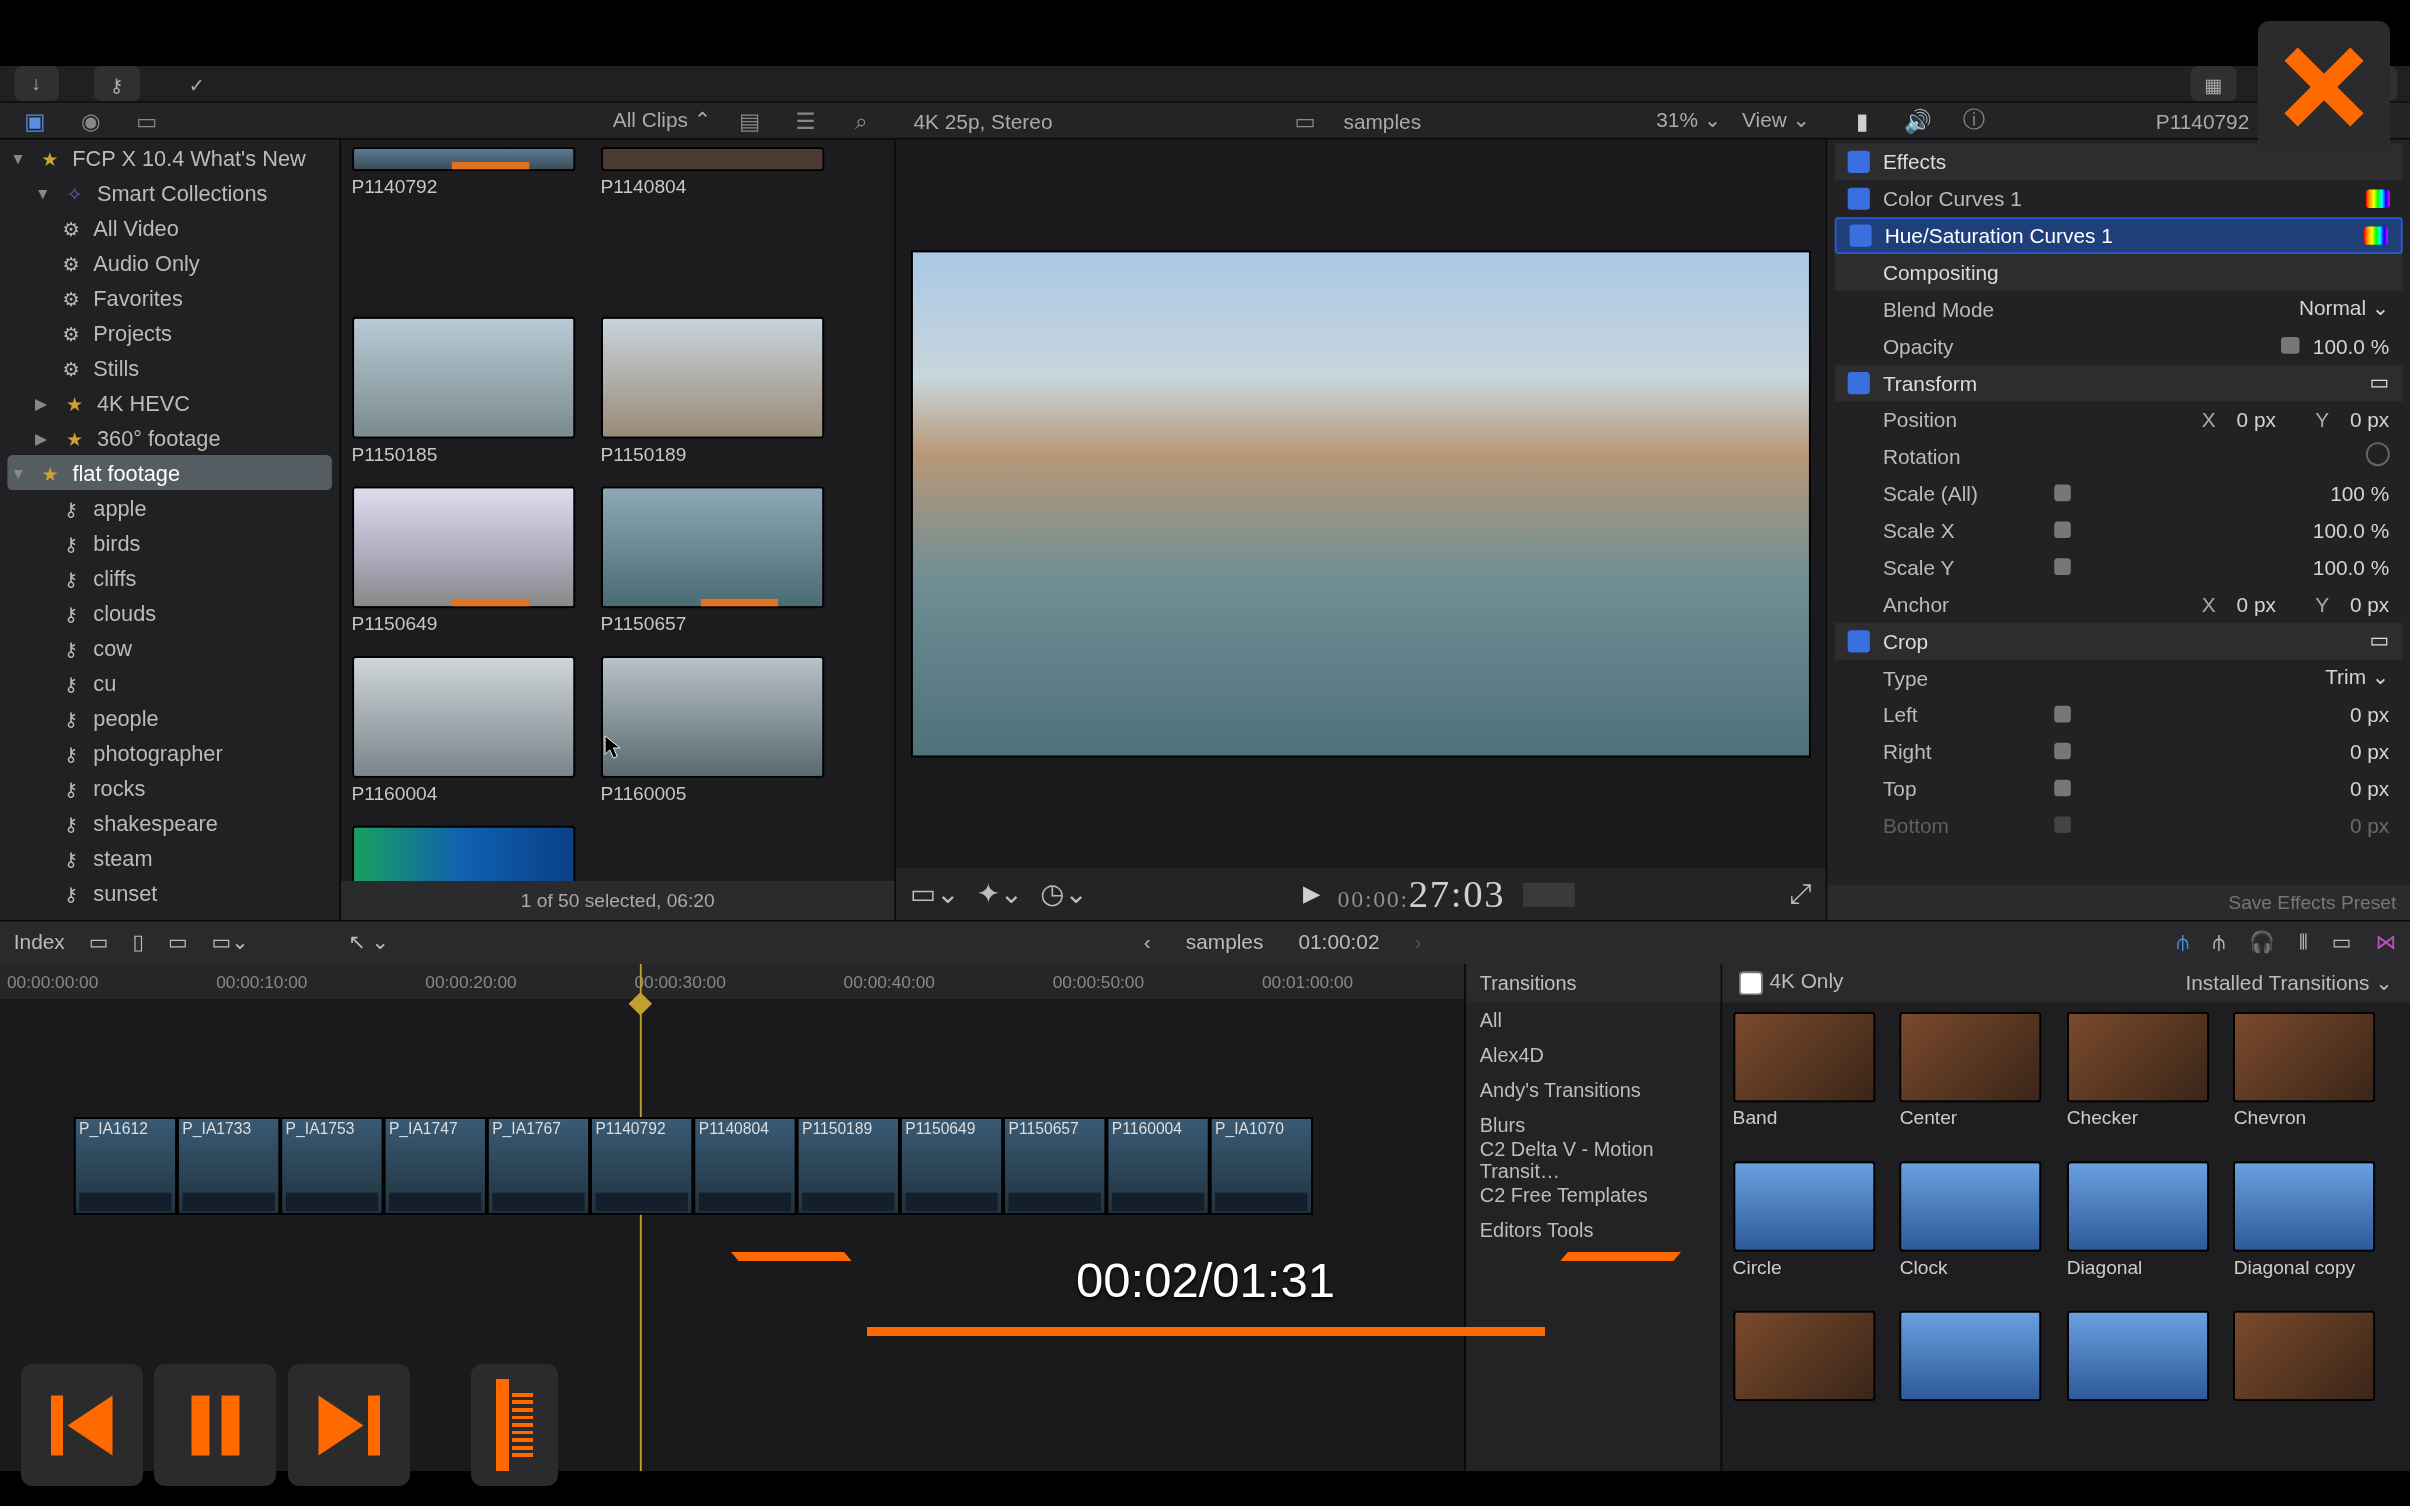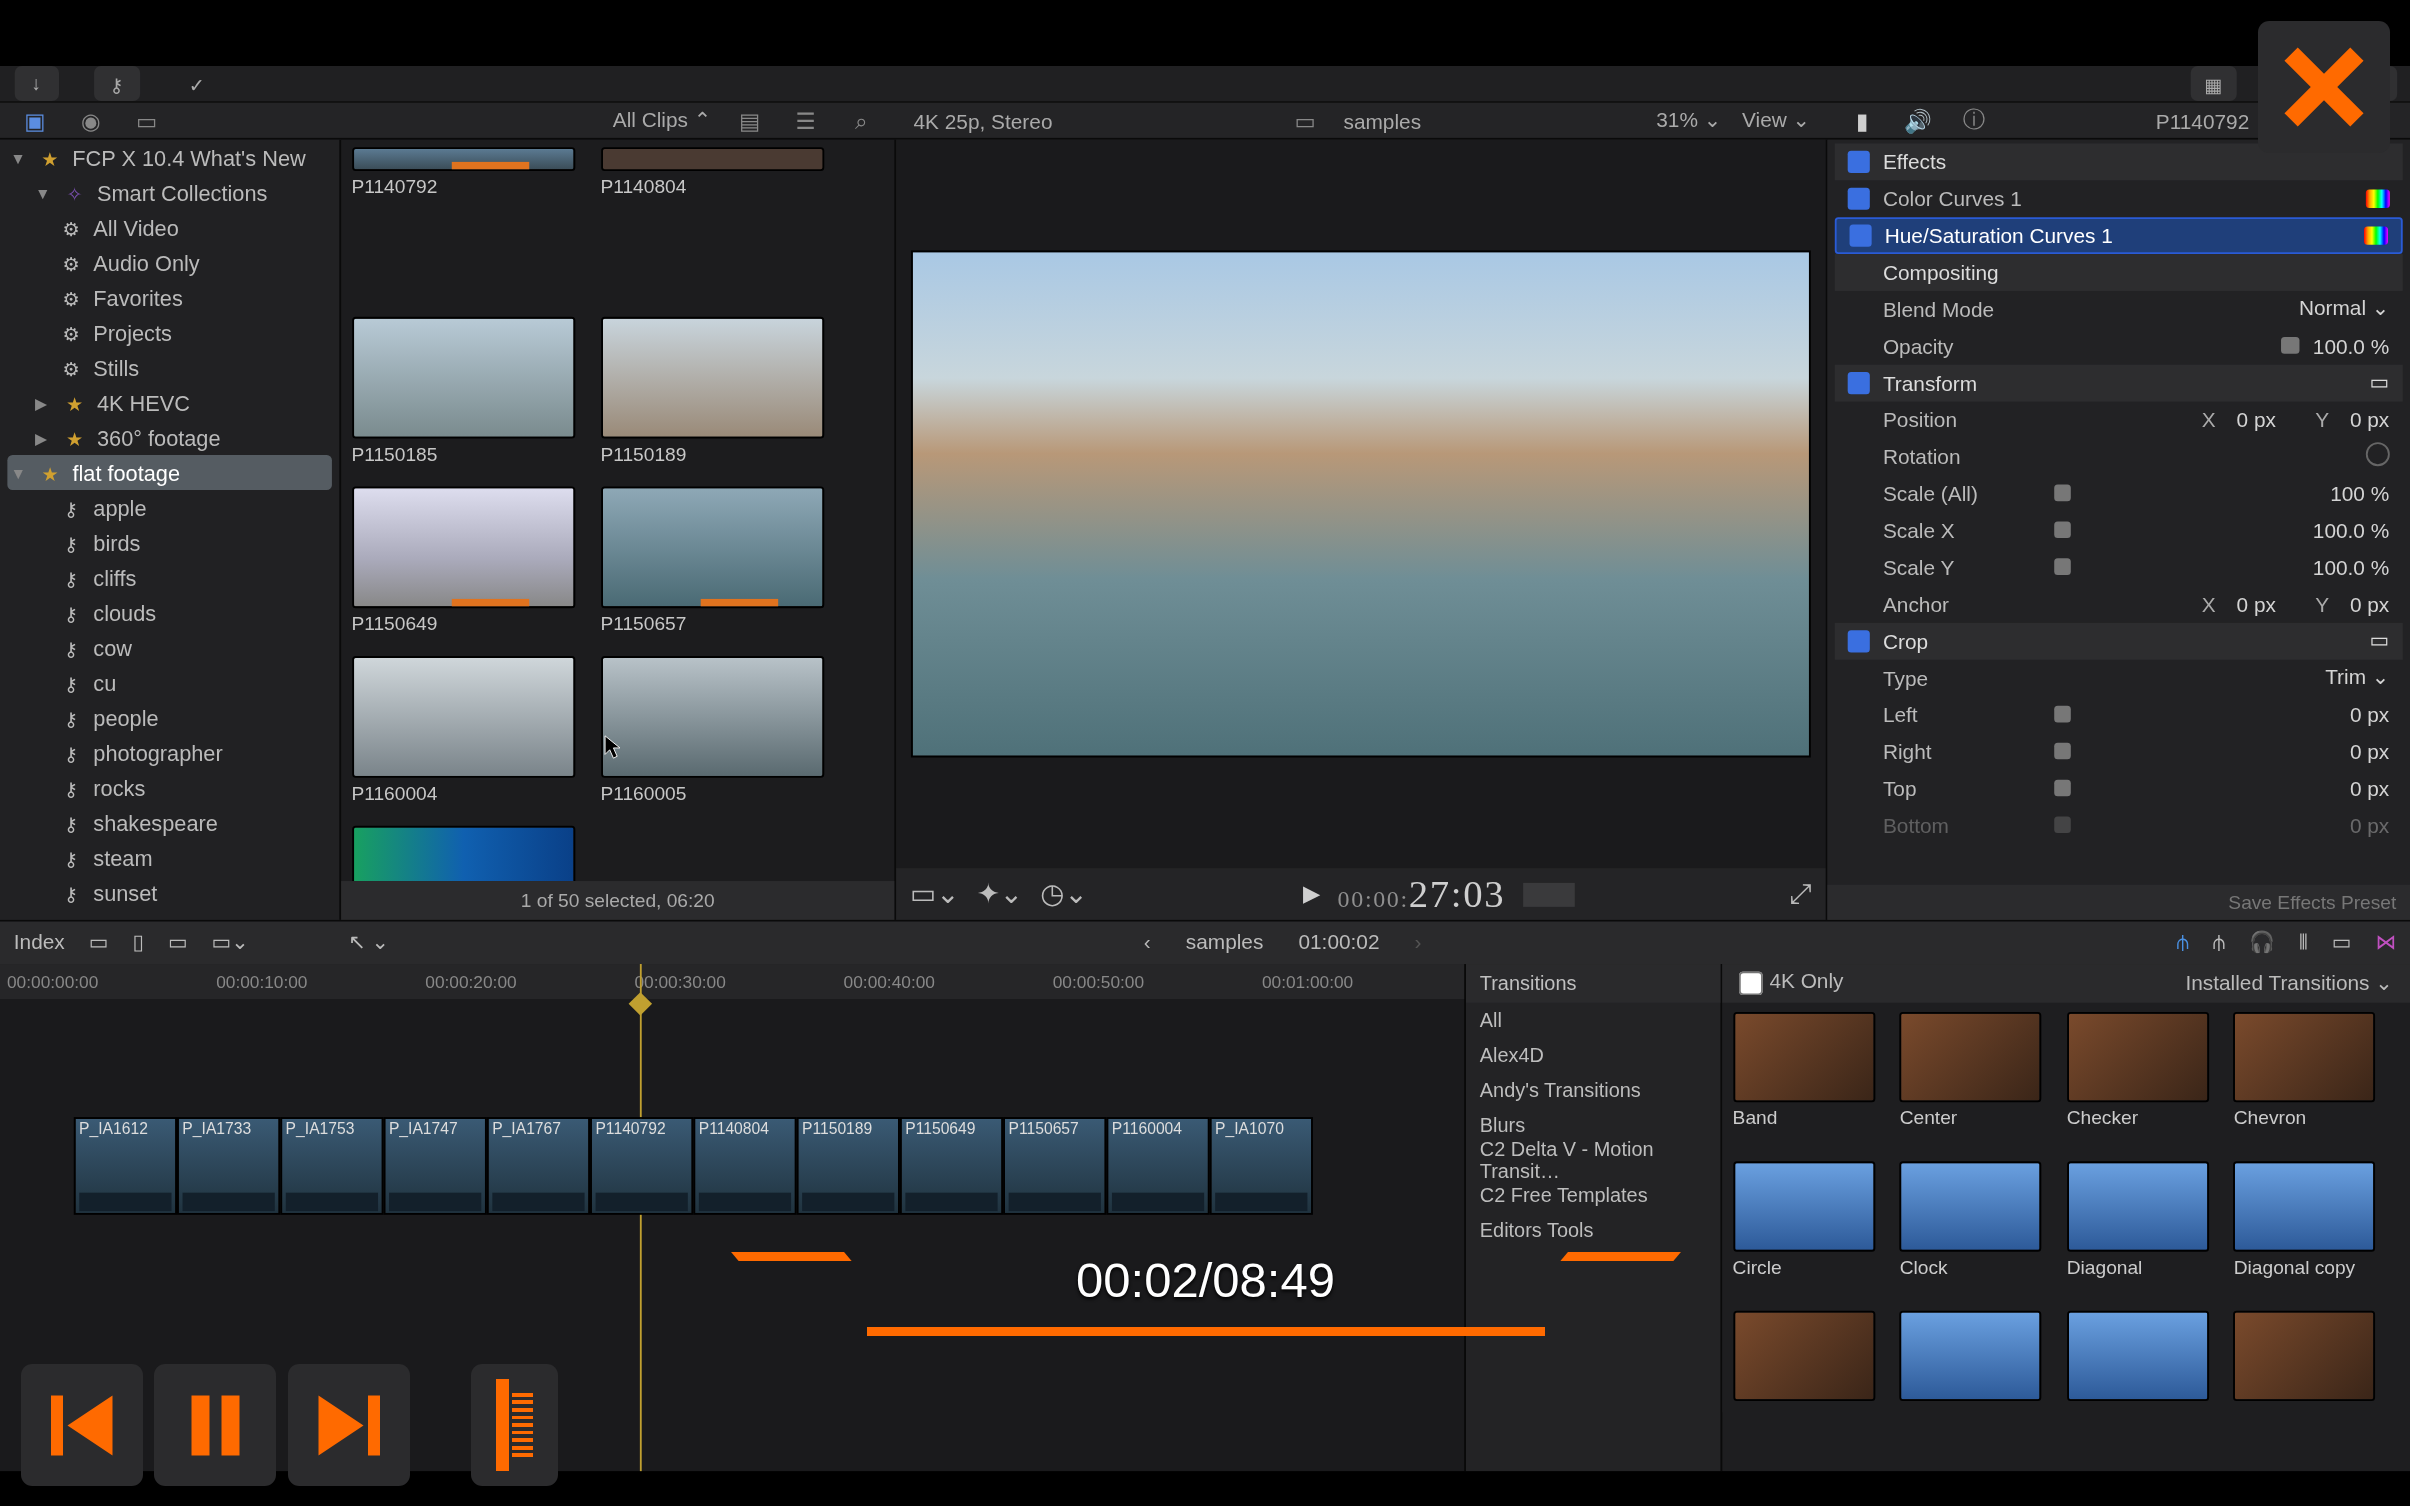--- a/index.html
+++ b/index.html
@@ -645,21 +645,21 @@
         </div>
       </div>
     </div>
   </div>
 </div>
   </div>
 
 <div class="overlay-frame">
     <div class="bot"></div>
   </div>
-<div class="overlay-tc">00:02/08:49</div>
+<div class="overlay-tc">00:02/01:31</div>
 
 <div class="controls">
   <div class="b">
     <svg width="75" height="75" viewBox="0 0 100 100">
         <rect x="8" y="10" width="16" height="80"></rect>
         <polygon points="90,10 90,90 30,50"></polygon>
       </svg>
   </div>
   <div class="b">
     <svg width="75" height="75" viewBox="0 0 100 100">

